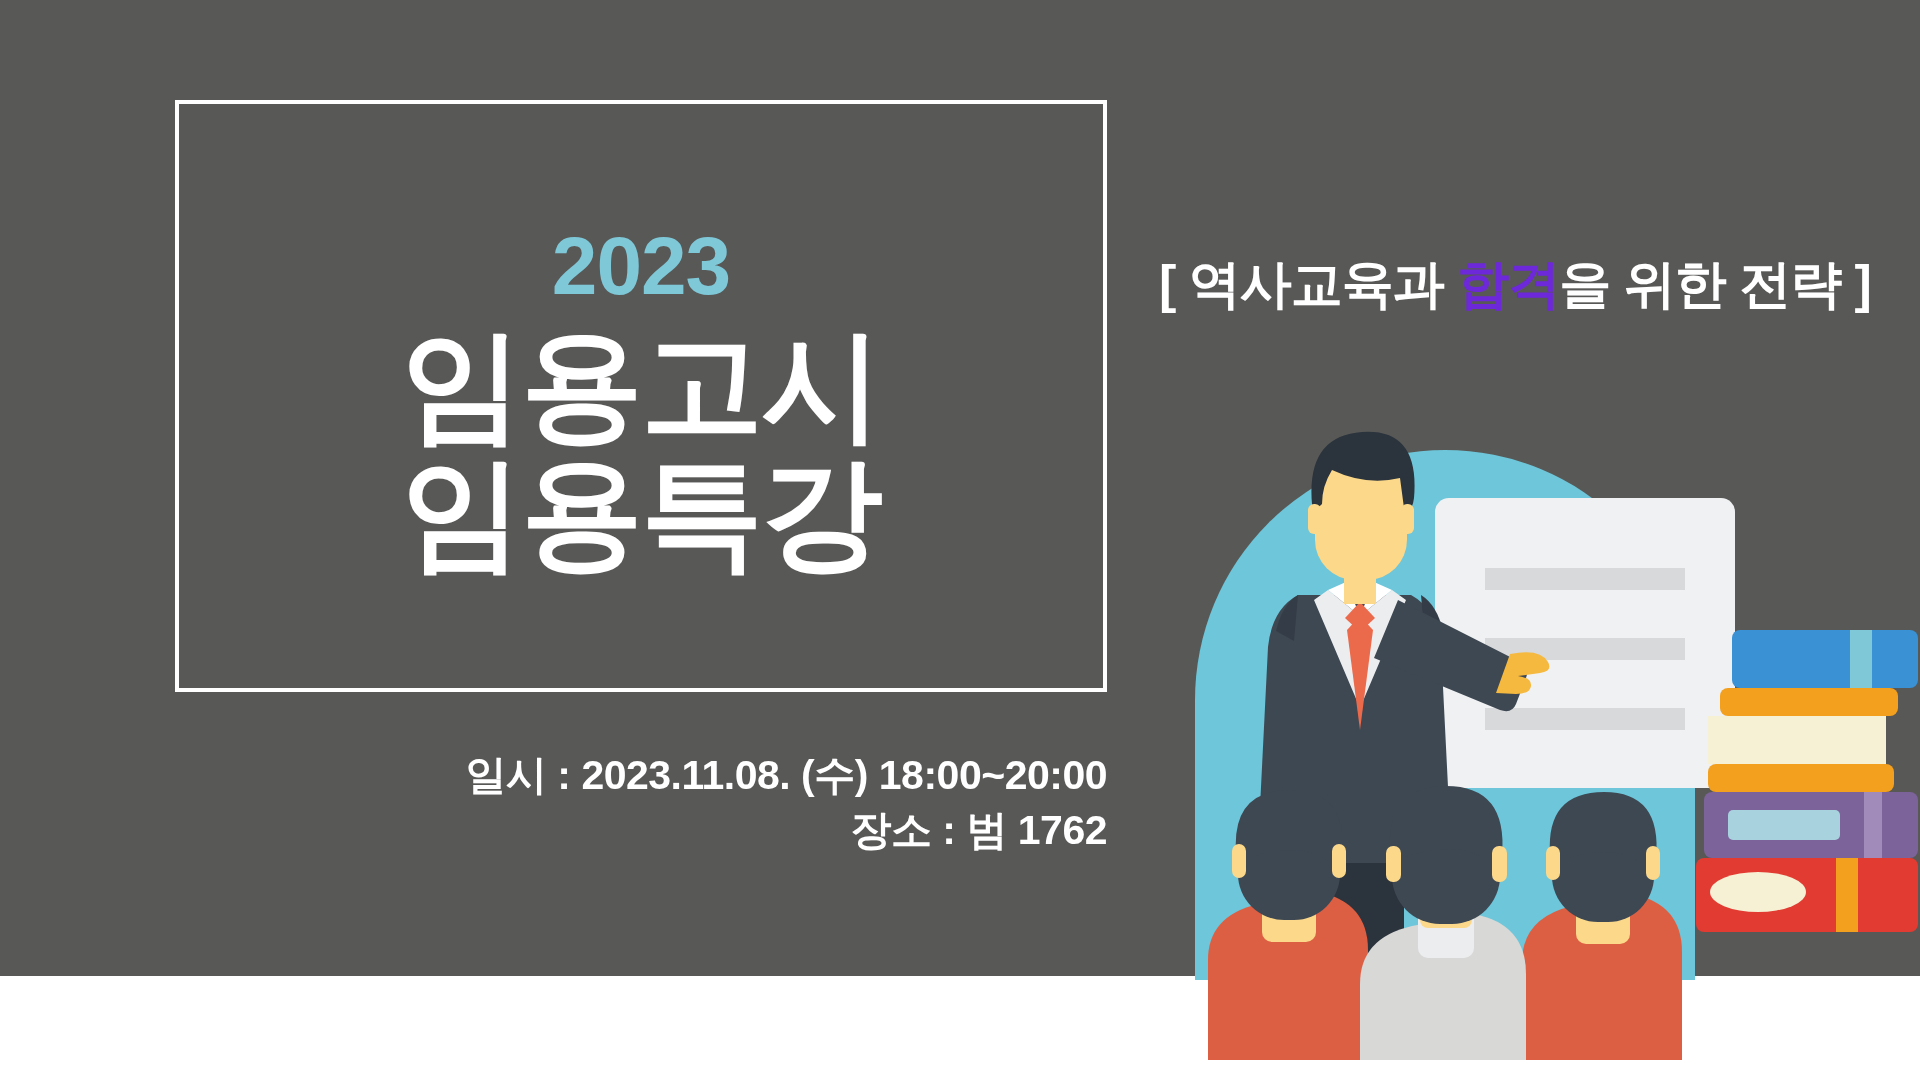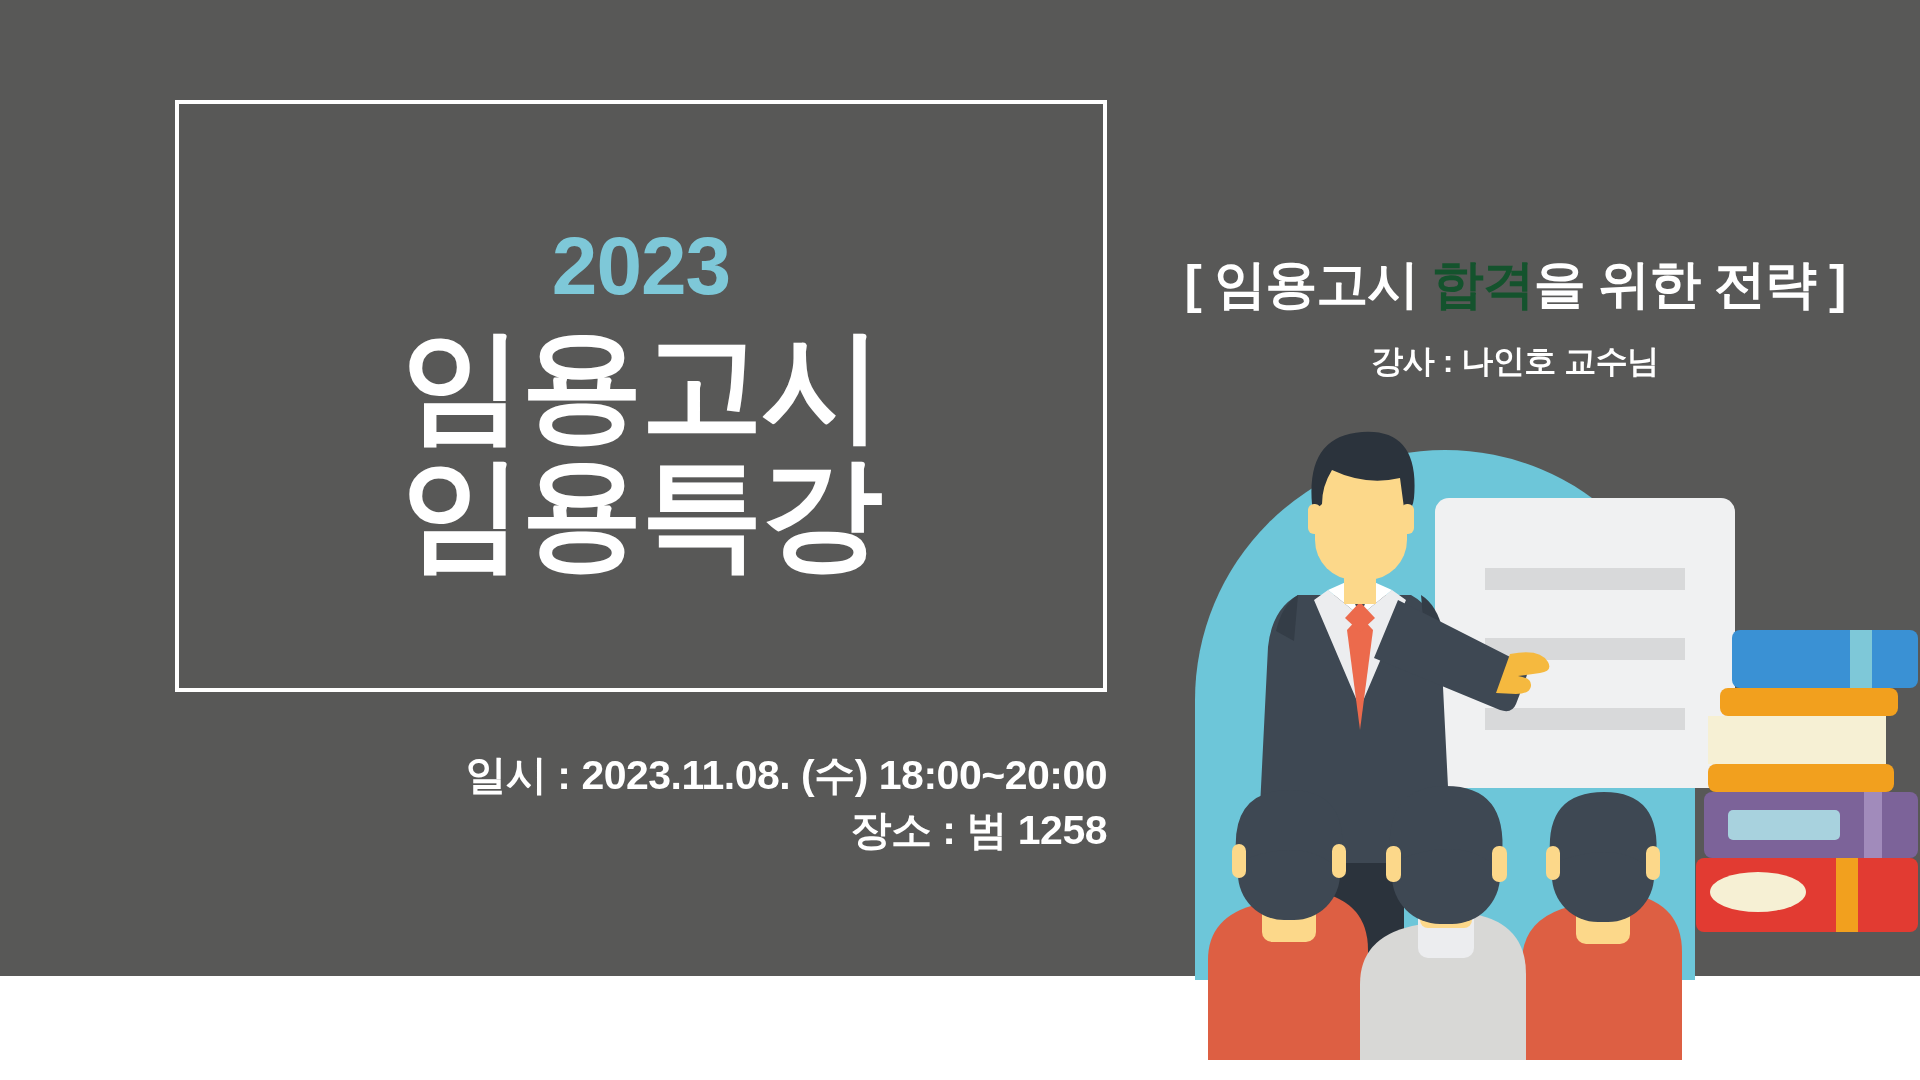--- a/index.html
+++ b/index.html
@@ -100,21 +100,21 @@
     left: 1110px;
     top: 250px;
     width: 810px;
     text-align: center;
     font-size: 52px;
     font-weight: bold;
     color: #ffffff;
     letter-spacing: -1px;
     white-space: nowrap;
   }
-  .headline .hl { color: #14532d; margin-top: 36px; }
+  .headline .hl { color: #6d28d9; margin-top: 36px; }
 
   .speaker {
     position: absolute;
     left: 1110px;
     top: 340px;
     width: 810px;
     text-align: center;
     font-size: 32px;
     font-weight: bold;
     color: #ffffff;
@@ -142,26 +142,25 @@
   <div class="title-frame">
     <div class="title-inner">
       <div class="year">2023</div>
       <div class="title-line l1">임용고시</div>
       <div class="title-line l2">임용특강</div>
     </div>
   </div>
 
   <div class="meta">
     <div class="meta-line">일시 : 2023.11.08. (수) 18:00~20:00</div>
-    <div class="meta-line">장소 : 범 1258</div>
+    <div class="meta-line">장소 : 범 1762</div>
   </div>
 
-  <div class="headline"><span>[ 임용고시 </span><span class="hl">합격</span><span>을 위한 전략 ]</span></div>
-
-  <div class="speaker">강사 : 나인호 교수님</div>
+  <div class="headline"><span>[ 역사교육과 </span><span class="hl">합격</span><span>을 위한 전략 ]</span></div>
+
 
   <div class="illo">
     <svg width="740" height="660" viewBox="0 0 740 660" xmlns="http://www.w3.org/2000/svg">
 
       <circle cx="265" cy="300" r="250" fill="#6dc6d9"></circle>
       <rect x="15" y="300" width="500" height="280" fill="#6dc6d9"></rect>
 
       <g>
         <rect x="255" y="98" width="300" height="290" rx="14" fill="#f0f1f2"></rect>
         <rect x="305" y="168" width="200" height="22" fill="#d8d9da"></rect>

